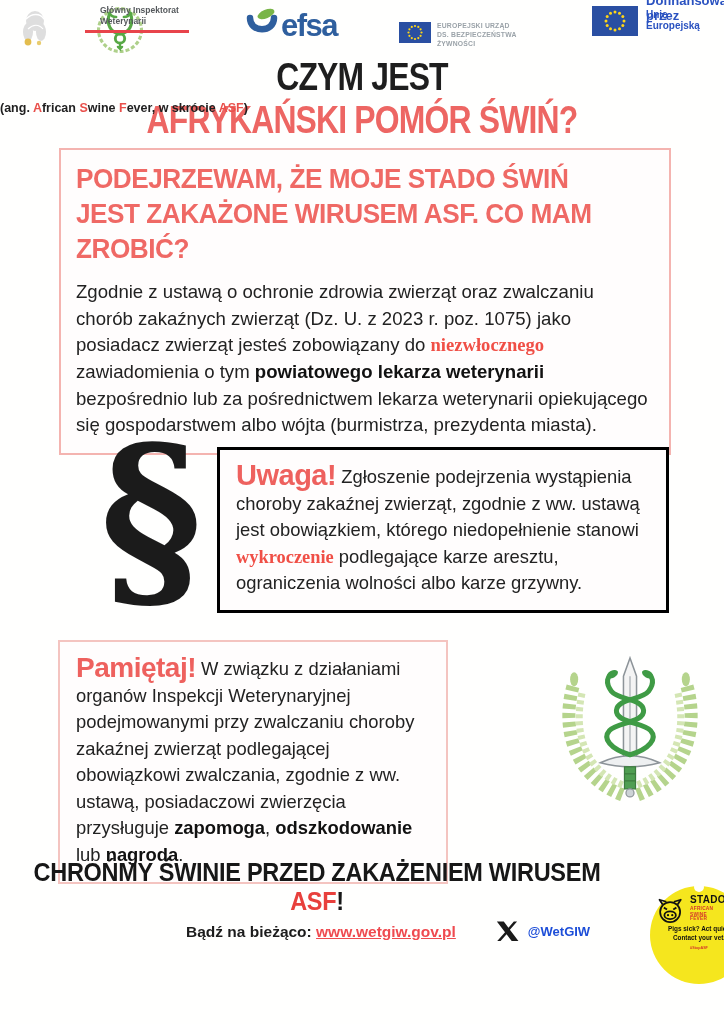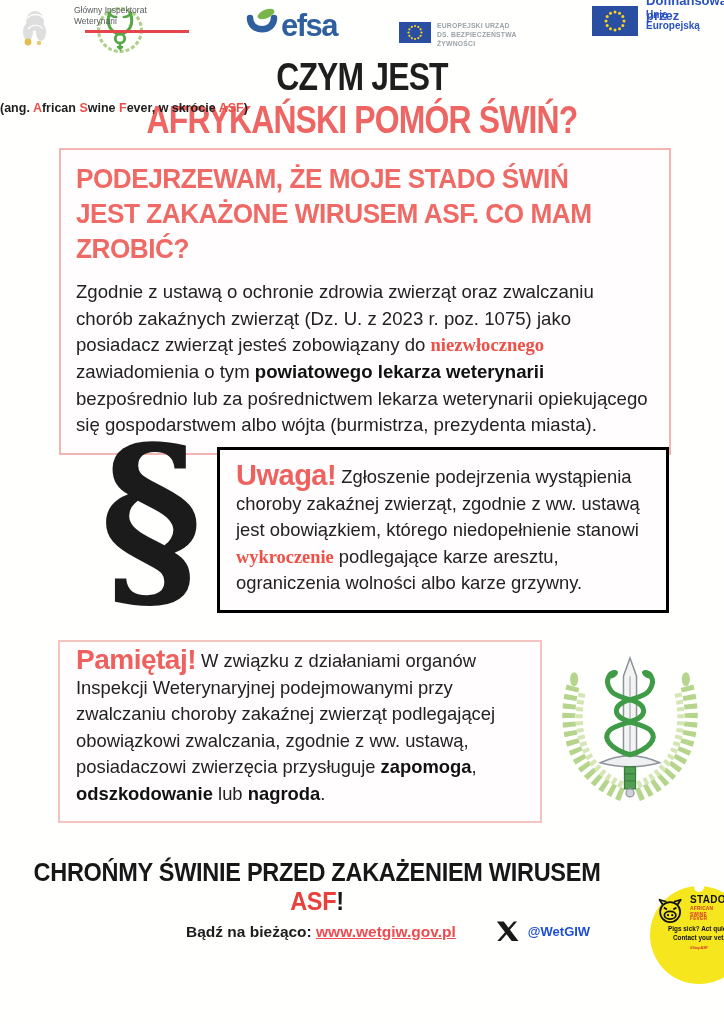--- a/index.html
+++ b/index.html
@@ -5,21 +5,21 @@
   html,body{margin:0;padding:0;background:#e9e9e9;}
   .page{
     position:relative;width:724px;height:1024px;margin:0 auto;
     background:#fffffe;overflow:hidden;
     font-family:"Liberation Sans","DejaVu Sans",sans-serif;color:#1f1f1f;
   }
   .abs{position:absolute;}
   .pw{white-space:pre-wrap;}
 
   
-  .giw-text{left:74px;top:5px;font-size:8.5px;font-weight:400;color:#55595c;line-height:1.3;}
+  .giw-text{left:100px;top:5px;font-size:8.5px;font-weight:700;color:#55595c;line-height:1.3;}
   .giw-underline{left:85px;top:30px;width:104px;height:3px;background:#e8444b;}
   .efsa-block{left:243px;top:6px;display:flex;align-items:flex-start;text-align:center;}
   .efsa-word{font-size:31px;font-weight:700;color:#2f5f9e;letter-spacing:-1.5px;line-height:1;margin:4px 0 0 -2px;}
   .efsa-caption{left:437px;top:21px;font-size:6.8px;font-weight:600;color:#9ba3a9;line-height:1.35;letter-spacing:.2px;}
   .eu-funding-l1{left:646px;top:-7px;font-size:13px;font-weight:700;color:#2a52c0;}
   .eu-funding-l2{left:646px;top:9px;font-size:10px;font-weight:700;color:#2a52c0;}
 
   
   .title{left:0;top:56px;width:724px;text-align:center;font-size:38px;font-weight:700;
          letter-spacing:-1px;transform:scaleX(.84);transform-origin:50% 0;white-space:nowrap;}
@@ -38,22 +38,22 @@
   .b{font-weight:700;color:#111;}
 
   
   .section-symbol{left:100px;top:420px;font-family:"DejaVu Serif","Liberation Serif",serif;
         font-weight:700;font-size:196px;line-height:1;color:#1b1b1b;}
   .uwaga-box{left:217px;top:447px;width:452px;box-sizing:border-box;border:3px solid #000000;
         background:#fffdfd;padding:11px 14px 13px 16px;font-size:18.4px;line-height:1.44;color:#222;}
   .callout-label{color:#ee615e;font-size:29px;font-weight:700;line-height:1;vertical-align:-2px;letter-spacing:-.5px;}
 
   
-  .pamietaj-box{left:58px;top:640px;width:484px;box-sizing:border-box;border:2px solid #f4c4c0;
-        background:#fffdfd;padding:4px 14px 14px 16px;font-size:18.4px;line-height:1.44;color:#222;}
+  .pamietaj-box{left:58px;top:640px;width:390px;box-sizing:border-box;border:2px solid #f4c4c0;
+        background:#fffdfd;padding:12px 14px 14px 16px;font-size:18.4px;line-height:1.44;color:#222;}
   .pamietaj-box .callout-label{font-size:28px;}
 
   
   .protect{left:0;top:858px;width:634px;text-align:center;font-size:25px;font-weight:800;
         letter-spacing:-.3px;transform:scaleX(.94);transform-origin:50% 0;white-space:nowrap;color:#171717;}
   .protect .r{color:#e8403c;}
   .footer-row{left:186px;top:920px;display:flex;align-items:center;}
   .footer-label{font-size:15.5px;font-weight:600;color:#1c1c1c;}
   .footer-link{font-size:15.5px;font-weight:700;color:#ef4b50;text-decoration:underline;text-decoration-color:#ef4b50;}
   .x-icon{margin-left:40px;}

